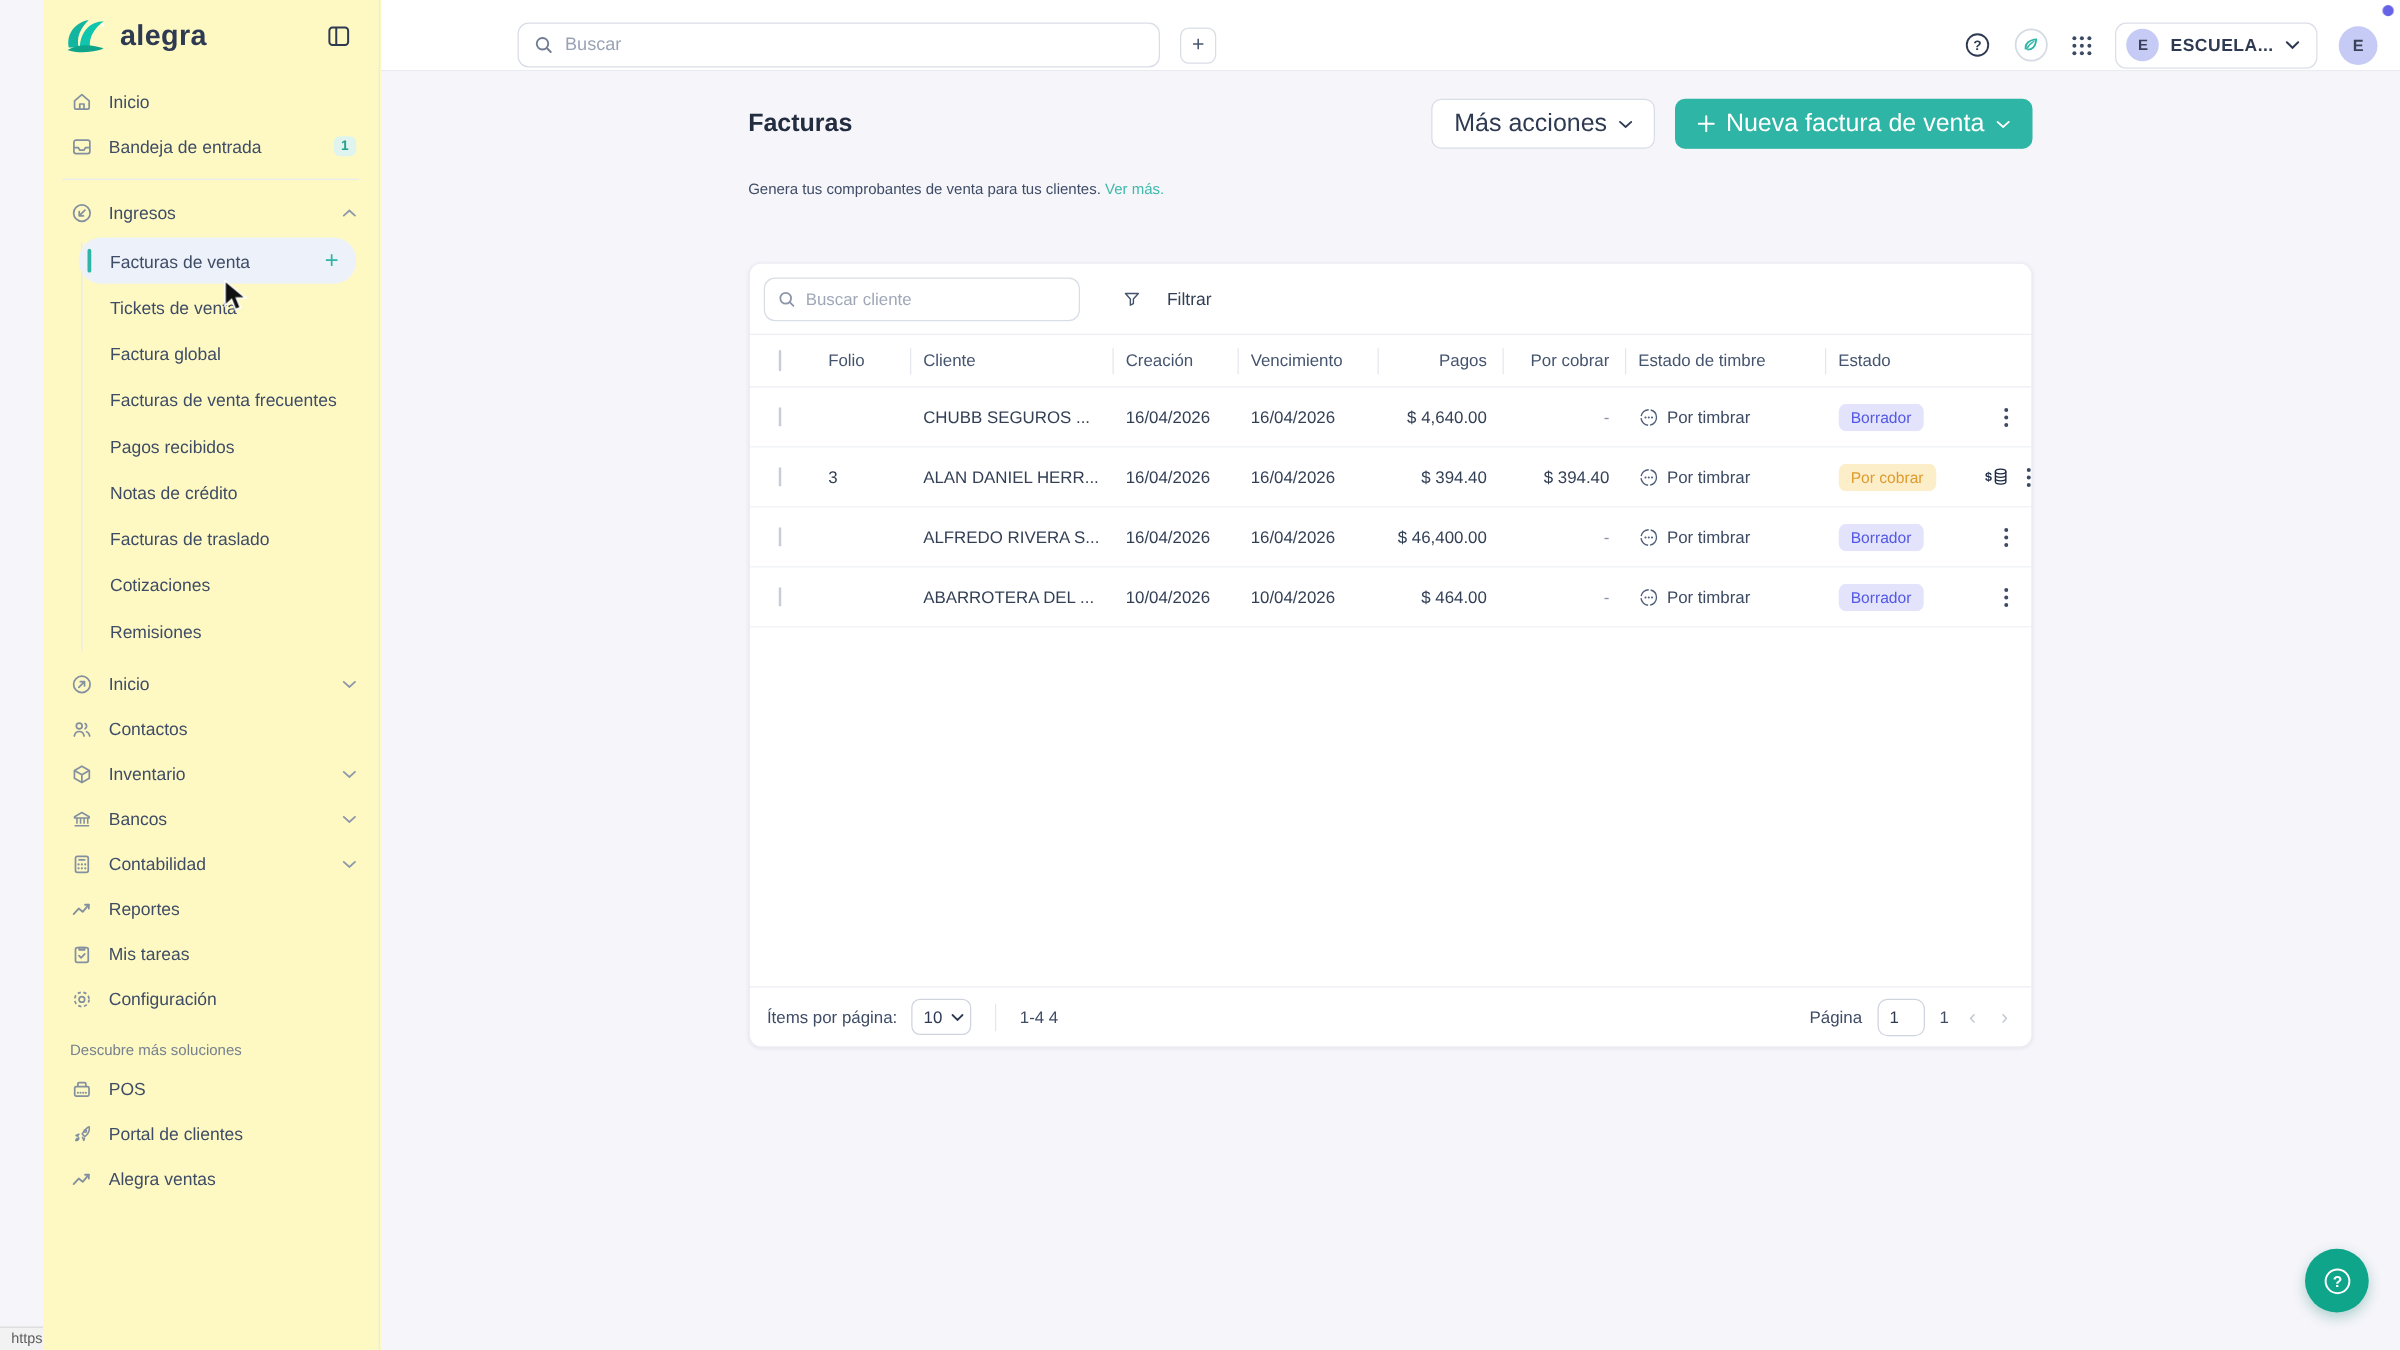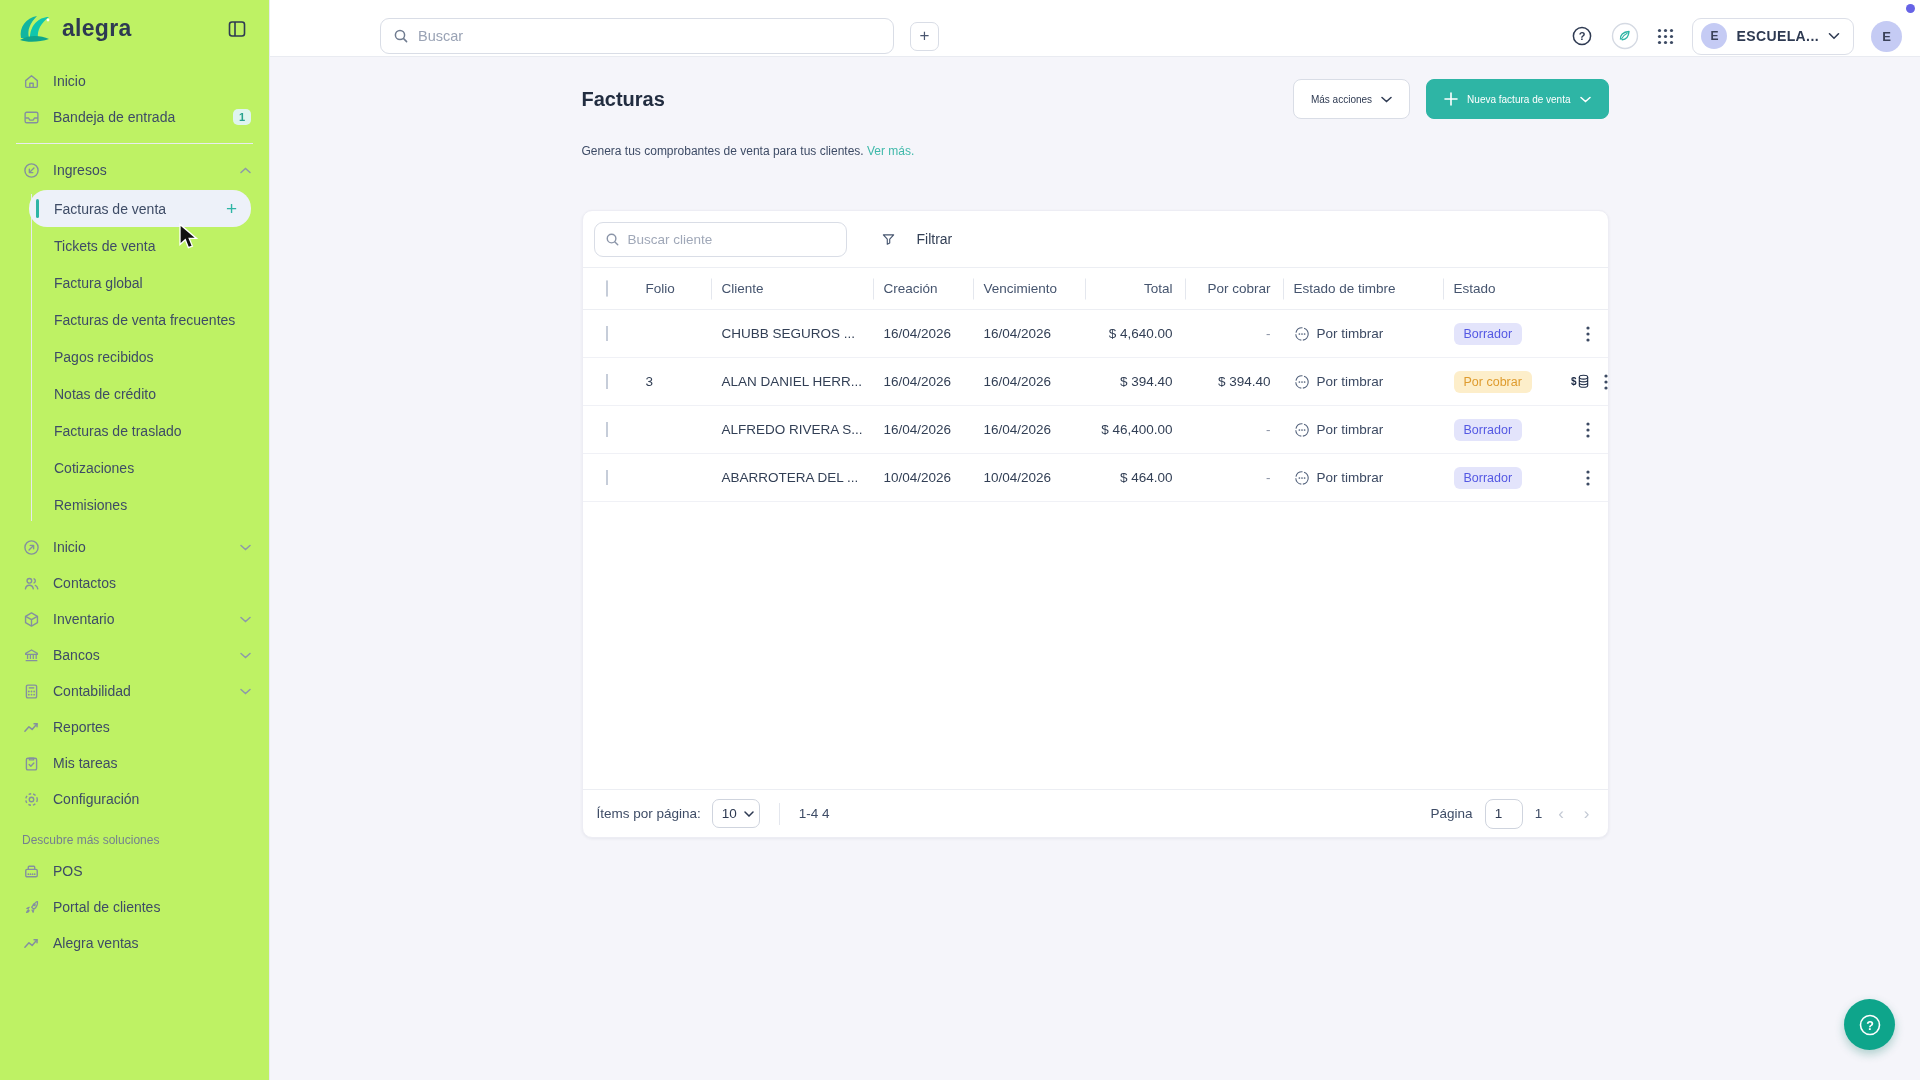--- a/index.html
+++ b/index.html
@@ -3,21 +3,21 @@
 <meta charset="utf-8">
 <style>
   * { margin:0; padding:0; box-sizing:border-box; }
   html,body { width:1920px; height:1080px; overflow:hidden; }
   body { font-family:"Liberation Sans", sans-serif; background:#f5f5fa; color:#3e4c66; font-size:14px; }
   svg { display:block; }
 
   .app { display:flex; width:100%; height:100%; }
 
   
-  .sidebar { width:270px; min-width:270px; background:#bef264; border-right:1px solid #e8eaf0; height:100%; display:flex; flex-direction:column; position:relative; z-index:3; }
+  .sidebar { width:270px; min-width:270px; background:#fef9c3; border-right:1px solid #e8eaf0; height:100%; display:flex; flex-direction:column; position:relative; z-index:3;margin-left:34px; }
   .sb-head { height:57px; display:flex; align-items:center; justify-content:space-between; padding:0 22px 0 18px; }
   .logo { display:flex; align-items:center; gap:8px; }
   .logo-text { font-size:23px; font-weight:700; color:#2e3a52; letter-spacing:.3px; }
   .collapse-btn { cursor:pointer; }
   .sb-list { padding-top:6px; }
   .sb-item { height:36px; display:flex; align-items:center; gap:13px; padding:0 18px 0 22px; color:#3e4c66; cursor:pointer; }
   .sb-item .lbl { flex:1; font-size:14px; }
   .sb-icon { width:18px; height:18px; color:#84909f; display:flex; align-items:center; justify-content:center; }
   .sb-badge { background:#dff4ef; color:#27a18e; font-size:11px; padding:2px 6px; border-radius:5px; font-weight:600; }
   .sb-divider { height:1px; background:#e9ebf1; margin:8px 16px; }
@@ -43,21 +43,21 @@
   .avatar { width:26px; height:26px; border-radius:50%; background:#c5cbf4; color:#3a4158; display:flex; align-items:center; justify-content:center; font-size:12px; font-weight:600; }
   .org-name { font-size:14px; color:#2e3a52; font-weight:600; letter-spacing:.4px; }
   .user-avatar { width:31px; height:31px; border-radius:50%; background:#c5cbf4; color:#3a4158; display:flex; align-items:center; justify-content:center; font-size:13px; font-weight:600; cursor:pointer; }
 
   
   .content { flex:1; overflow:hidden; }
   .page-inner { width:1027px; margin:0 auto; }
   .page-head { display:flex; align-items:center; justify-content:space-between; margin-top:22px; }
   .page-title { font-size:20px; font-weight:700; color:#222d40; }
   .head-btns { display:flex; gap:16px; }
-  .btn { height:40px; border-radius:8px; font-size:10px; display:flex; align-items:center; gap:9px; padding:0 17px; cursor:pointer; font-family:inherit; }
+  .btn { height:40px; border-radius:8px; font-size:20px; display:flex; align-items:center; gap:9px; padding:0 17px; cursor:pointer; font-family:inherit; }
   .btn-secondary { background:#fff; border:1px solid #d9dde6; color:#2e3a52; }
   .btn-primary { background:#2eb5a5; border:1px solid #2eb5a5; color:#fff; }
   .page-sub { margin-top:25px; font-size:12px; color:#3e4c66; }
   .link { color:#3fb9aa; cursor:pointer; }
 
   
   .card { background:#fff; border-radius:10px; margin-top:52px; box-shadow:0 1px 3px rgba(40,50,80,.07); border:1px solid #ededf4; }
   .card-toolbar { height:57px; display:flex; align-items:center; padding:0 11px; gap:34px; border-bottom:1px solid #eceef3; }
   .client-search { width:253px; height:35px; border:1px solid #d9dde6; border-radius:9px; display:flex; align-items:center; gap:8px; padding:0 10px; }
   .client-search input { border:none; outline:none; flex:1; font-size:13.5px; font-family:inherit; color:#3e4c66; }
@@ -431,21 +431,21 @@
               <span>Filtrar</span>
             </div>
           </div>
 
           <div class="tgrid thead">
             <span class="th"><span class="cbx"></span></span>
             <span class="th">Folio</span>
             <span class="th sep">Cliente</span>
             <span class="th sep">Creación</span>
             <span class="th sep">Vencimiento</span>
-            <span class="th sep th-right">Total</span>
+            <span class="th sep th-right">Pagos</span>
             <span class="th sep th-right">Por cobrar</span>
             <span class="th sep">Estado de timbre</span>
             <span class="th sep">Estado</span>
             <span class="th"></span>
           </div>
 
           <div class="tgrid trow">
             <span class="td"><span class="cbx"></span></span>
             <span class="td"></span>
             <span class="td">CHUBB SEGUROS ...</span>

